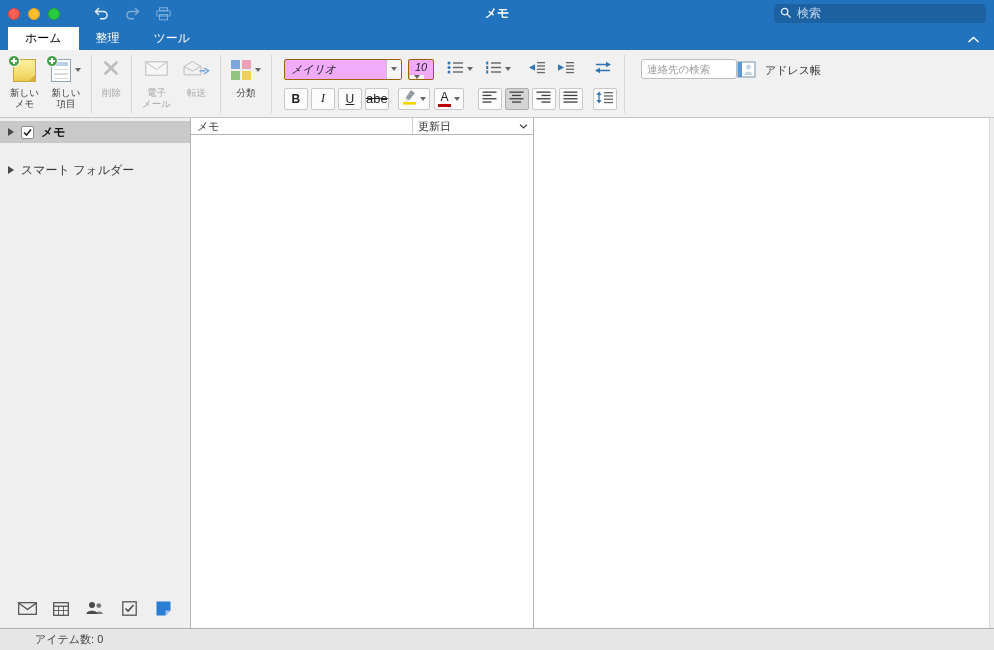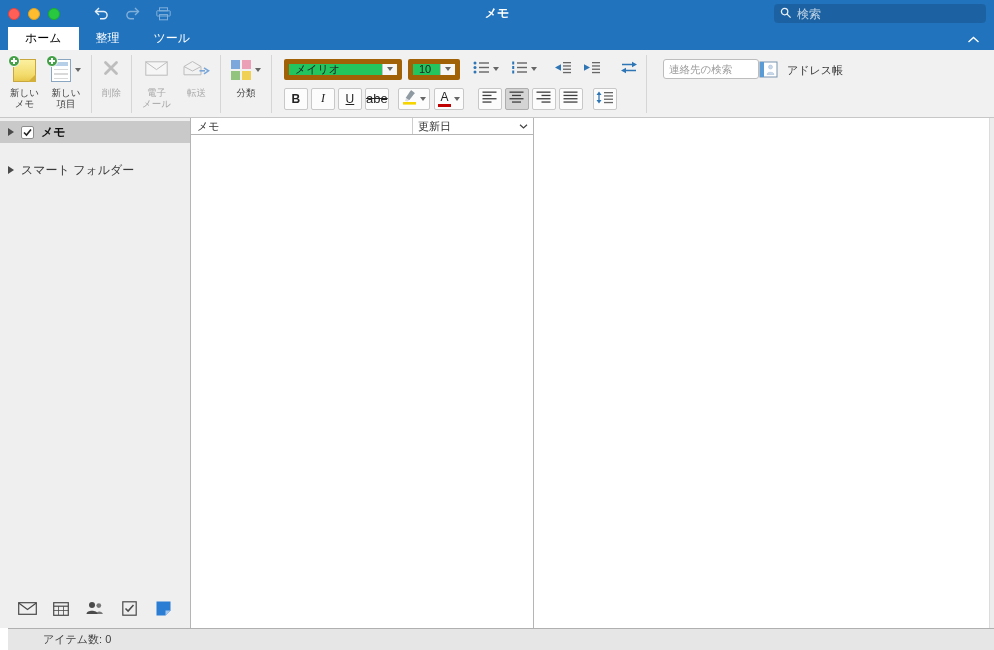--- a/index.html
+++ b/index.html
@@ -11,21 +11,21 @@
   .traffic { display:flex; gap:8px; align-items:center; }
   .tl { width:12px; height:12px; border-radius:50%; display:inline-block; }
   .tl.close { background:#ff5f57; border:1px solid #e0443e; }
   .tl.min   { background:#febc2e; border:1px solid #dea123; }
   .tl.max   { background:#28c840; border:1px solid #1dad2b; }
   .qat { display:flex; gap:16px; margin-left:34px; align-items:center; }
   .qat .qbtn { display:flex; align-items:center; }
   .qat .dim { opacity:.5; }
   .win-title { position:absolute; left:0; right:0; text-align:center; color:#fff; font-size:12px; font-weight:bold; pointer-events:none; }
   .tb-search { margin-left:auto; display:flex; align-items:center; width:212px; height:19px; background:rgba(0,0,0,0.14); border-radius:4px; padding:0 6px; gap:5px; }
-  .tb-search input { flex:1; background:transparent; border:none; outline:none; color:#fef9c3; font-size:12px; font-family:Liberation Sans, sans-serif; }
+  .tb-search input { flex:1; background:transparent; border:none; outline:none; color:#fef9c3; font-size:12px; font-family:Liberation Mono, monospace; }
   .tb-search input::placeholder { color:rgba(255,255,255,0.72); }
 
   
   .tabbar { position:absolute; top:27px; left:0; right:0; height:23px; background:#2173bd; display:flex; align-items:stretch; padding-left:8px; }
   .tab { padding:0 17px; line-height:23px; font-size:12px; color:#fff; cursor:default; }
   .tab.active { background:#fff; color:#000000; }
   .collapse-btn { margin-left:auto; margin-right:14px; align-self:center; display:flex; }
 
   
   .ribbon { position:absolute; top:50px; left:0; right:0; height:68px; background:#f1f1f1; border-bottom:1px solid #c7c7c7; display:flex; align-items:flex-start; padding:2px 4px 0 4px; }
@@ -49,24 +49,24 @@
   .dd-caret { width:0; height:0; border-left:3.5px solid transparent; border-right:3.5px solid transparent; border-top:4px solid #666; display:inline-block; }
 
   .cat-icon { width:20px; height:20px; display:grid; grid-template-columns:9px 9px; grid-template-rows:9px 9px; gap:2px; }
   .cat-icon i { display:block; }
   .cat-blue { background:#7ba7dc; } .cat-pink { background:#eba0b7; }
   .cat-green { background:#93c47d; } .cat-yellow { background:#f1d154; }
 
   .font-group { display:flex; flex-direction:column; margin-left:8px; flex:0 0 auto; }
   .font-row { display:flex; align-items:center; height:22px; margin-top:6px; }
   .font-row2 { display:flex; align-items:center; height:23px; margin-top:7px; }
-  .combo { display:flex; align-items:stretch; height:21px; background:#22c55e; border:5px solid #a16207; border-radius:2px; }
+  .combo { display:flex; align-items:stretch; height:21px; background:#f0abfc; border:1px solid #a16207; border-radius:2px;font-style:italic; }
   .combo .val { padding:0 6px; font-size:11px; color:#222; display:flex; align-items:center; flex:1; white-space:nowrap; overflow:hidden; }
   .combo .dd { width:15px; border-left:1px solid #c4c4c4; display:flex; align-items:center; justify-content:center; background:#f6f6f6; }
-  .combo.name { width:118px; } .combo.size { width:52px; margin-left:6px; }
+  .combo.name { width:118px; } .combo.size { width:26px; margin-left:6px;flex-direction:column; }
   .split-btn { display:flex; align-items:center; gap:3px; padding:2px 3px; border-radius:2px; }
   .tool-btn { display:flex; align-items:center; padding:2px 3px; }
   .mL6{margin-left:6px;} .mL10{margin-left:10px;} .mL4{margin-left:4px;} .mL12{margin-left:12px;}
   .fmt-btn { min-width:24px; height:22px; border:1px solid #c8c8c8; background:#fcfcfc; border-radius:2px;
     display:flex; align-items:center; justify-content:center; font-size:12px; color:#222; margin-right:3px; }
   .fmt-btn.active { background:#d4d4d4; border-color:#aeaeae; }
   .bold-btn span { font-weight:bold; }
   .italic-btn span { font-style:italic; font-family:"Liberation Serif","DejaVu Serif",serif; }
   .underline-btn span { text-decoration:underline; }
   .strike-btn span { text-decoration:line-through; font-size:13px; }
@@ -99,21 +99,21 @@
   .list-header { height:17px; display:flex; align-items:center; border-bottom:1px solid #b5b5b5; font-size:11px; color:#333; }
   .col-notes { flex:1; padding-left:6px; }
   .col-date { width:121px; border-left:1px solid #cdcdcd; padding-left:5px; display:flex; align-items:center; height:100%; }
   .sort-dd { margin-left:auto; margin-right:5px; display:flex; align-items:center; }
   .list-body { flex:1; background:#fff; }
 
   .readingpane { flex:1; background:#fff; border-left:1px solid #b5b5b5; position:relative; }
   .scroll-gutter { position:absolute; top:0; bottom:0; right:0; width:5px; background:#ededed; border-left:1px solid #dcdcdc; }
 
   
-  .statusbar { position:absolute; left:8px; right:0; bottom:0; height:22px; background:#e6e6e6; border-top:1px solid #b0b0b0; display:flex; align-items:center; padding-left:35px; font-size:11px; color:#404040; }
+  .statusbar { position:absolute; left:0; right:0; bottom:0; height:22px; background:#e6e6e6; border-top:1px solid #b0b0b0; display:flex; align-items:center; padding-left:35px; font-size:11px; color:#404040; }
 </style>
 </head>
 <body>
 
 <div class="window">
 
   <header class="titlebar">
     <div class="traffic">
       <span class="tl close"></span>
       <span class="tl min"></span>

